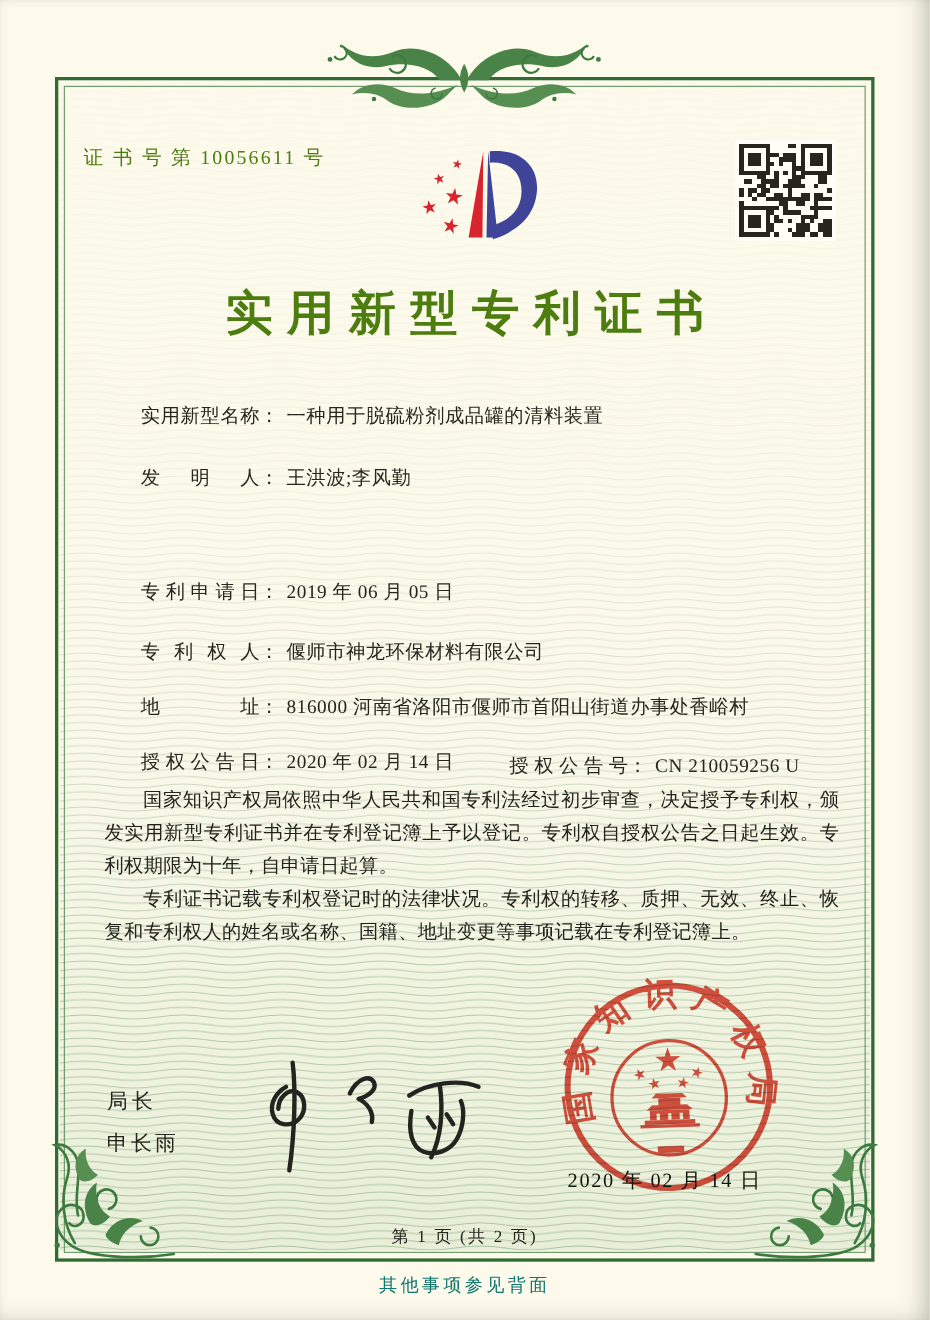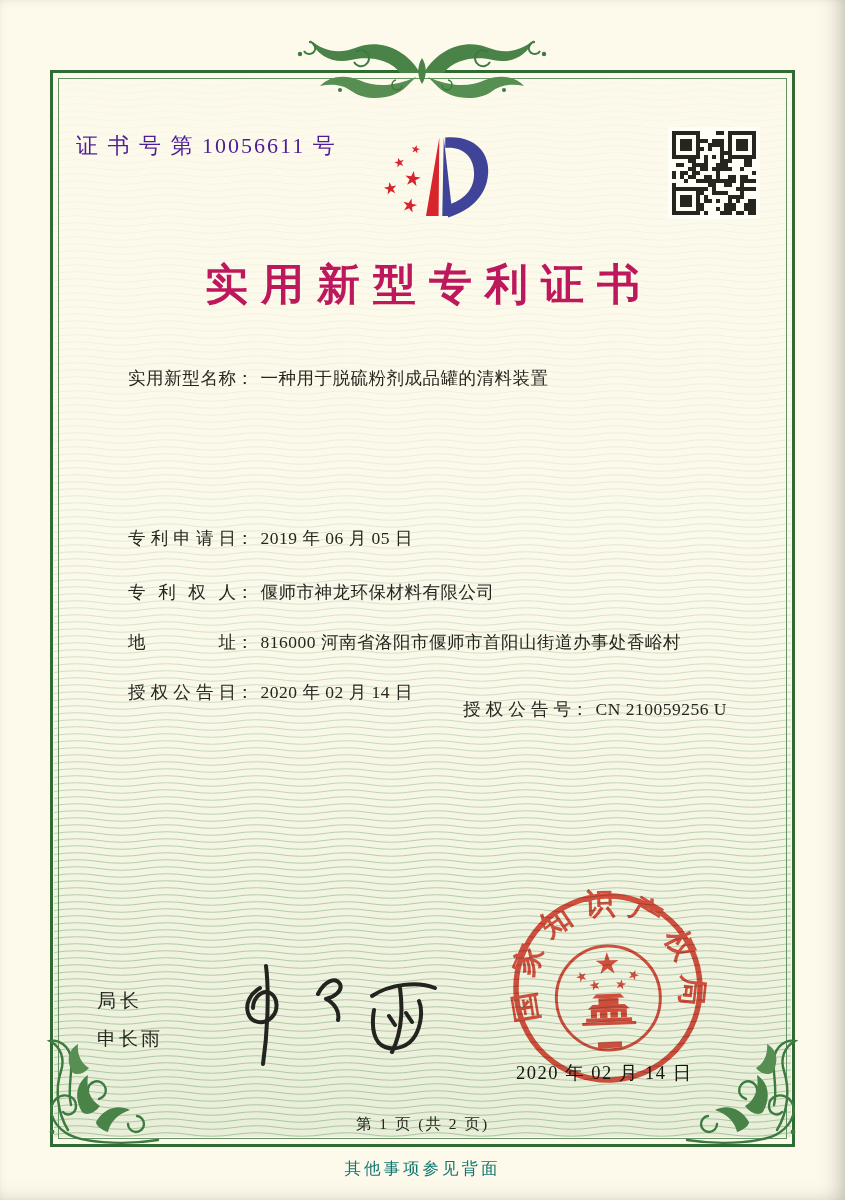--- a/index.html
+++ b/index.html
@@ -9,28 +9,28 @@
     font-family:"Liberation Serif","DejaVu Serif",serif;color:#26261f;
     box-shadow:inset -14px -6px 22px -12px rgba(110,110,95,.5), inset 3px 3px 10px -6px rgba(120,120,100,.25);
   }
   .abs{position:absolute;}
   
   .frame-outer{position:absolute;left:50px;top:70px;width:739px;height:1071px;border:3px solid #2f6b33;z-index:2;}
   .frame-inner{position:absolute;left:58px;top:78px;width:727px;height:1059px;border:1px solid #639362;z-index:2;}
   .waves{position:absolute;left:54px;top:74px;z-index:1;}
   .orn{z-index:3;pointer-events:none;}
   
-  .cert-no{left:76px;top:131px;font-size:22px;letter-spacing:2px;z-index:4;color:#4c1d95;}
+  .cert-no{left:76px;top:131px;font-size:18px;letter-spacing:2px;z-index:4;color:#4d7c0f;}
   .title{left:0;right:0;top:256px;text-align:center;font-size:43px;font-weight:bold;
-         letter-spacing:13px;text-indent:13px;color:#be185d;z-index:4;}
+         letter-spacing:13px;text-indent:13px;color:#4d7c0f;z-index:4;}
   .field-row{left:95px;width:670px;font-size:17.5px;z-index:4;white-space:nowrap;}
   .flabel{display:inline-block;width:108px;text-align:justify;text-align-last:justify;vertical-align:bottom;margin-left:33px;}
   .fcolon{display:inline-block;}
   .fvalue{margin-left:7px;letter-spacing:.5px;}
-  .pair2{position:absolute;left:335px;top:17px;white-space:nowrap;}
+  .pair2{position:absolute;left:335px;top:4px;white-space:nowrap;}
   .paras{left:95px;top:712px;width:668px;z-index:4;font-size:17.5px;line-height:1.72;
          text-align:justify;color:#23231d;letter-spacing:.3px;}
   .paras p{margin:0;text-indent:2em;}
   .officer-title{left:97px;top:988px;font-size:19px;letter-spacing:4px;z-index:4;}
   .officer-name{left:97px;top:1026px;font-size:19px;letter-spacing:3px;z-index:4;}
   .sig{left:222px;top:958px;z-index:5;}
   .seal{left:508px;top:888px;z-index:4;mix-blend-mode:multiply;transform:rotate(-2deg);}
   .seal-date{left:516px;top:1060px;font-size:18.5px;letter-spacing:1.5px;color:#14140e;z-index:5;white-space:nowrap;}
   .page-foot{left:0;right:0;top:1114px;text-align:center;font-size:15.5px;letter-spacing:2px;z-index:4;}
   .back-note{left:0;right:0;top:1158px;text-align:center;font-size:16.5px;letter-spacing:3px;z-index:4;color:#0f766e;}
@@ -366,37 +366,44 @@
       <rect x="17" y="20" width="1" height="1" fill="#26261f"></rect>
       <rect x="19" y="20" width="1" height="1" fill="#26261f"></rect>
       <rect x="20" y="20" width="1" height="1" fill="#26261f"></rect>
     </svg>
 
   <div class="abs title">实用新型专利证书</div>
 
   <div class="abs field-row" style="top:366px">
     <span class="flabel">实用新型名称</span><span class="fcolon">：</span><span class="fvalue">一种用于脱硫粉剂成品罐的清料装置</span>
   </div>
+  <div class="abs field-row" style="top:422px">
+    <span class="flabel">发明人</span><span class="fcolon">：</span><span class="fvalue">王洪波;李风勤</span>
+  </div>
   <div class="abs field-row" style="top:526px">
     <span class="flabel">专利申请日</span><span class="fcolon">：</span><span class="fvalue">2019 年 06 月 05 日</span>
   </div>
   <div class="abs field-row" style="top:580px">
     <span class="flabel">专利权人</span><span class="fcolon">：</span><span class="fvalue">偃师市神龙环保材料有限公司</span>
   </div>
   <div class="abs field-row" style="top:630px">
     <span class="flabel">地址</span><span class="fcolon">：</span><span class="fvalue">816000 河南省洛阳市偃师市首阳山街道办事处香峪村</span>
   </div>
 
   <div class="abs field-row" style="top:680px">
     <span class="flabel">授权公告日</span><span class="fcolon">：</span><span class="fvalue">2020 年 02 月 14 日</span>
     <span class="pair2">
       <span class="flabel">授权公告号</span><span class="fcolon">：</span><span class="fvalue">CN 210059256 U</span>
     </span>
   </div>
 
+  <div class="abs paras">
+    <p>国家知识产权局依照中华人民共和国专利法经过初步审查，决定授予专利权，颁发实用新型专利证书并在专利登记簿上予以登记。专利权自授权公告之日起生效。专利权期限为十年，自申请日起算。</p>
+    <p>专利证书记载专利权登记时的法律状况。专利权的转移、质押、无效、终止、恢复和专利权人的姓名或名称、国籍、地址变更等事项记载在专利登记簿上。</p>
+  </div>
 
   <div class="abs officer-title">局长</div>
   <div class="abs officer-name">申长雨</div>
 
   <svg class="abs sig" width="225" height="112" viewBox="0 0 225 112">
     <g fill="none" stroke="#23231f" stroke-width="4" stroke-linecap="round" stroke-linejoin="round">
       <path d="M38,30 C29,35 23,45 26,55 C29,65 41,67 49,60 C57,53 56,39 48,35 C40,31 31,40 31,50"></path>
       <path d="M44,8 C47,32 46,72 41,106"></path>
       <path d="M96,36 C103,22 114,19 118,26 C121,33 112,39 104,41 C112,45 118,53 116,62"></path>
       <path d="M150,38 C168,26 196,23 213,30"></path>

